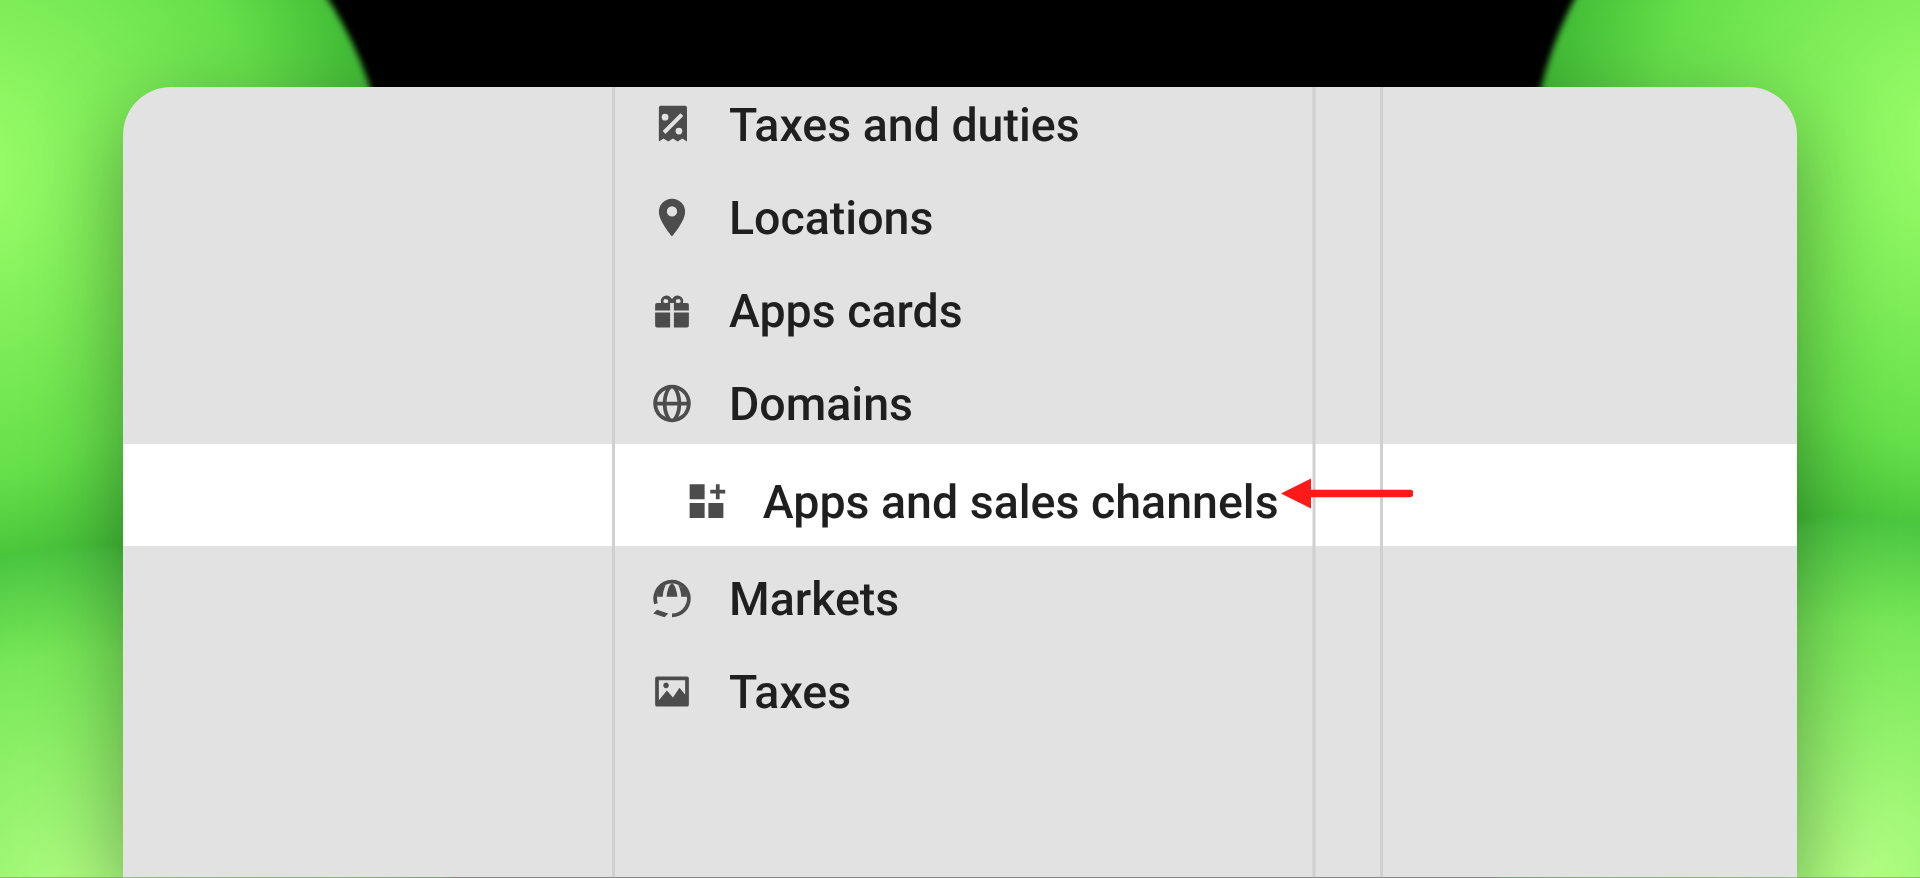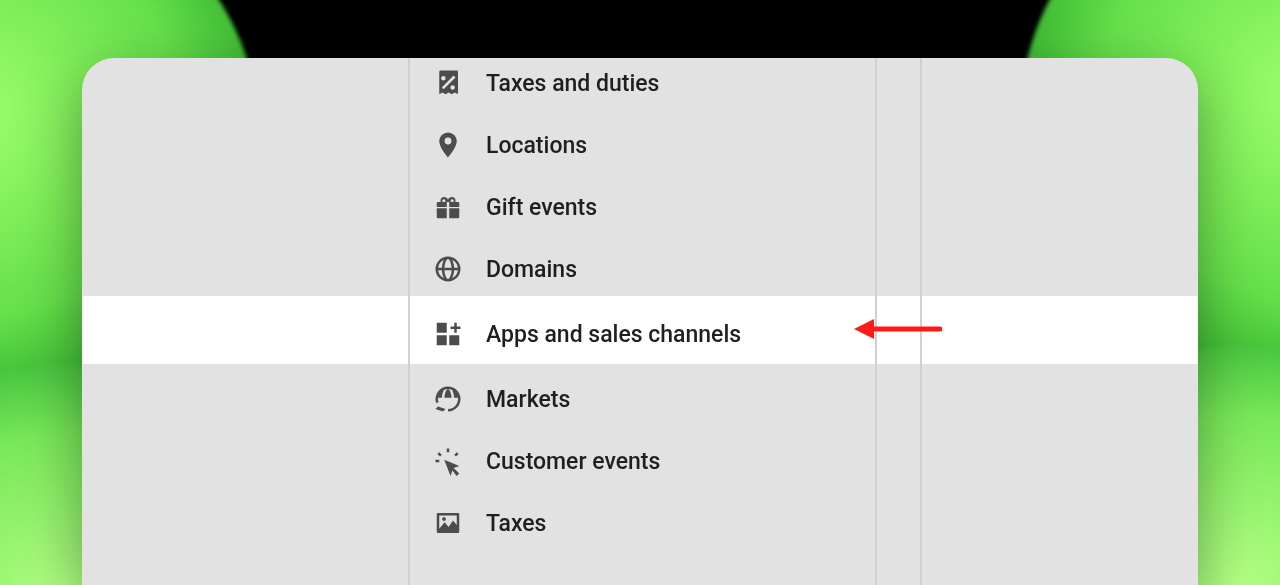--- a/index.html
+++ b/index.html
@@ -67,26 +67,26 @@
     position: relative;
   }
   .menu-item .ic {
     width: 32px; height: 32px;
     display: flex; align-items: center; justify-content: center;
     color: #4c4c4c;
     flex: 0 0 32px;
   }
   .menu-item .ic svg { width: 30px; height: 30px; fill: currentColor; }
   .menu-item .lbl {
-    font-size: 23px;
+    font-size: 31px;
     color: #1f1f1f;
     font-weight: 500;
     white-space: nowrap;
   }
-  .menu-item.active { height: 68px; }
+  .menu-item.active { height: 68px; justify-content: center; }
 
   .arrow {
     position: absolute;
     left: 770px;
     top: 256px;
     width: 90px; height: 30px;
     pointer-events: none;
   }
   .arrow svg { width: 100%; height: 100%; }
 </style>
@@ -124,21 +124,21 @@
         </span>
         <span class="lbl">Locations</span>
       </div>
 
       <div class="menu-item">
         <span class="ic">
           <svg viewBox="0 0 24 24">
               <path d="M20 8h-2.2c.1-.3.2-.6.2-1a3 3 0 0 0-3-3c-1.3 0-2.4.8-3 2-0.6-1.2-1.7-2-3-2a3 3 0 0 0-3 3c0 .4.1.7.2 1H4a1 1 0 0 0-1 1v3h8V8h2v4h8V9a1 1 0 0 0-1-1zM9 6a1 1 0 1 1 0 2H8a1 1 0 0 1 1-2zm6 0a1 1 0 0 1 1 2h-1a1 1 0 0 1 0-2zM3 13v7a1 1 0 0 0 1 1h7v-8H3zm10 8h7a1 1 0 0 0 1-1v-7h-8v8z"></path>
             </svg>
         </span>
-        <span class="lbl">Gift events</span>
+        <span class="lbl">Apps cards</span>
       </div>
 
       <div class="menu-item">
         <span class="ic">
           <svg viewBox="0 0 24 24">
               <path d="M12 2a10 10 0 1 0 0 20 10 10 0 0 0 0-20zm7.9 9h-3c-.1-2.4-.7-4.6-1.6-6.2A8 8 0 0 1 19.9 11zM12 4c1 0 2.5 2.7 2.9 7H9.1C9.5 6.7 11 4 12 4zM8.7 4.8C7.8 6.4 7.2 8.6 7.1 11h-3a8 8 0 0 1 4.6-6.2zM4.1 13h3c.1 2.4.7 4.6 1.6 6.2A8 8 0 0 1 4.1 13zM12 20c-1 0-2.5-2.7-2.9-7h5.8c-.4 4.3-1.9 7-2.9 7zm3.3-.8c.9-1.6 1.5-3.8 1.6-6.2h3a8 8 0 0 1-4.6 6.2z"></path>
             </svg>
         </span>
         <span class="lbl">Domains</span>
       </div>
@@ -154,28 +154,20 @@
 
       <div class="menu-item">
         <span class="ic">
           <svg viewBox="0 0 24 24">
               <path d="M12 2a10 10 0 0 0-9.5 13.1l1.9-.6A8 8 0 1 1 12 20v2a10 10 0 0 0 0-20zM7.1 11c.1-2.4.7-4.6 1.6-6.2A8 8 0 0 0 4.1 11h3zm2 0h5.8C14.5 6.7 13 4 12 4s-2.5 2.7-2.9 7zm7.8 0h3a8 8 0 0 0-4.6-6.2c.9 1.6 1.5 3.8 1.6 6.2zM4 18l6 2-2 2-6-2 2-2z"></path>
             </svg>
         </span>
         <span class="lbl">Markets</span>
       </div>
 
-      <div class="menu-item">
-        <span class="ic">
-          <svg viewBox="0 0 24 24">
-              <path d="M11 2h2v3h-2V2zM4.9 4.9l2.1 2.1-1.4 1.4L3.5 6.3l1.4-1.4zm14.2 0 1.4 1.4-2.1 2.1-1.4-1.4 2.1-2.1zM2 11h3v2H2v-2zm7 0 12 5-4.5 1.5L21 22l-2 2-3.5-4.5L14 24 9 11z"></path>
-            </svg>
-        </span>
-        <span class="lbl">Customer events</span>
-      </div>
 
       <div class="menu-item">
         <span class="ic">
           <svg viewBox="0 0 24 24">
               <path d="M4 4h16a1 1 0 0 1 1 1v14a1 1 0 0 1-1 1H4a1 1 0 0 1-1-1V5a1 1 0 0 1 1-1zm1 2v10.6l4.3-5.2 3.2 3.8L16 10l3 3.6V6H5zm3 1.5A1.5 1.5 0 1 1 8 10a1.5 1.5 0 0 1 0-2.5z"></path>
             </svg>
         </span>
         <span class="lbl">Taxes</span>
       </div>
 

